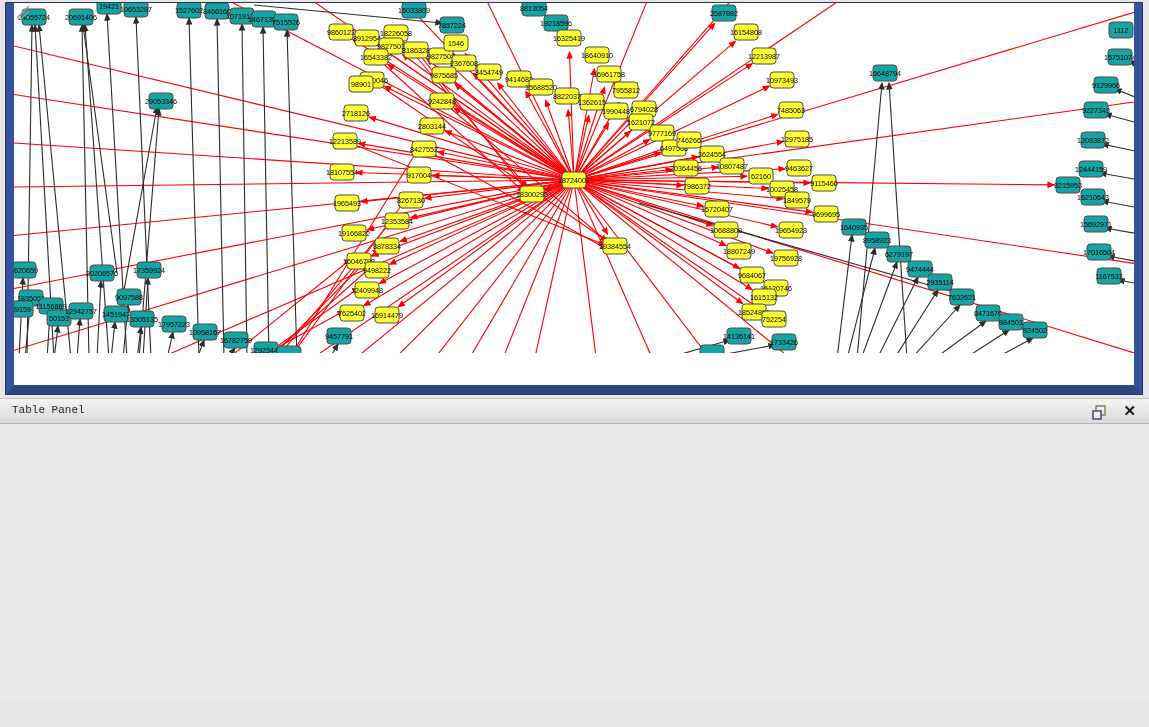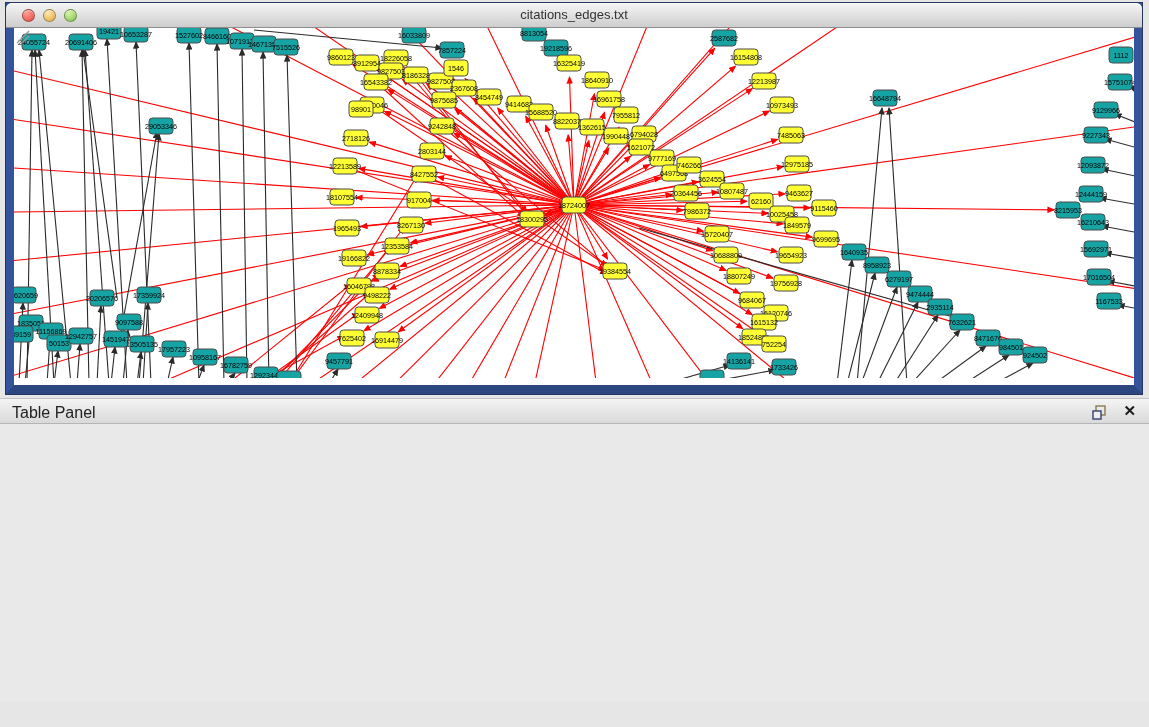--- a/index.html
+++ b/index.html
@@ -19,45 +19,37 @@
   .light.yellow{background:radial-gradient(circle at 35% 30%,#ffe9a8,#e2a33c);}
   .light.green{background:radial-gradient(circle at 35% 30%,#d6f5a8,#7cc043);}
   .win-title{position:absolute;left:0;right:0;top:4px;text-align:center;font-size:13px;color:#333;}
   .canvas{position:relative;width:1120px;height:350px;background:#fff;overflow:hidden;}
   .canvas svg{position:absolute;left:0;top:0;}
   .grip{position:absolute;right:2px;bottom:2px;}
 
   
   .panel-header{position:absolute;left:0;top:398px;width:1149px;height:26px;
     background:linear-gradient(#f4f4f4,#d9d9d9);border-top:1px solid #c4c4c4;border-bottom:1px solid #b5b5b5;box-sizing:border-box;}
-  .panel-title{position:absolute;left:12px;top:5px;font-size:16px;color:#222;}
+  .panel-title{position:absolute;left:12px;top:5px;font-size:11px;color:#222;font-family:Liberation Mono, monospace;}
   .panel-float{position:absolute;right:40px;top:5px;cursor:pointer;}
   .panel-close{position:absolute;right:13px;top:3px;font-size:15px;font-weight:bold;color:#1a1a1a;cursor:pointer;}
   .panel-body{position:absolute;left:0;top:424px;width:1149px;height:278px;background:#e9e9e9;}
 
   .statusbar{position:absolute;left:0;top:701px;width:1149px;height:26px;background:linear-gradient(#ececec,#dcdcdc);
     border-top:1px solid #b3b3b3;box-sizing:border-box;}
   .memory{position:absolute;right:42px;top:6px;font-size:11.5px;color:#222;}
   .memdot{position:absolute;right:16px;top:4px;width:15px;height:15px;border-radius:50%;
     background:radial-gradient(circle at 35% 30%,#8ff08f,#2fbb2f);border:1px solid #6e6e6e;box-sizing:border-box;}
 </style>
 </head>
 <body>
 
 <div class="app">
 
   <div class="net-window">
-    <div class="titlebar">
-      <div class="lights">
-        <div class="light red"></div>
-        <div class="light yellow"></div>
-        <div class="light green"></div>
-      </div>
-      <div class="win-title">citations_edges.txt</div>
-    </div>
     <div class="canvas">
       <svg id="graph-svg" width="1120" height="350" viewBox="15 30 1120 350">
           <defs>
             <marker id="ar" markerWidth="7" markerHeight="6" refX="6" refY="3" orient="auto">
               <path d="M0,0 L7,3 L0,6 Z" fill="#ff0000"></path>
             </marker>
             <marker id="ab" markerWidth="7" markerHeight="6" refX="6" refY="3" orient="auto">
               <path d="M0,0 L7,3 L0,6 Z" fill="#2b2b2b"></path>
             </marker>
           </defs>

